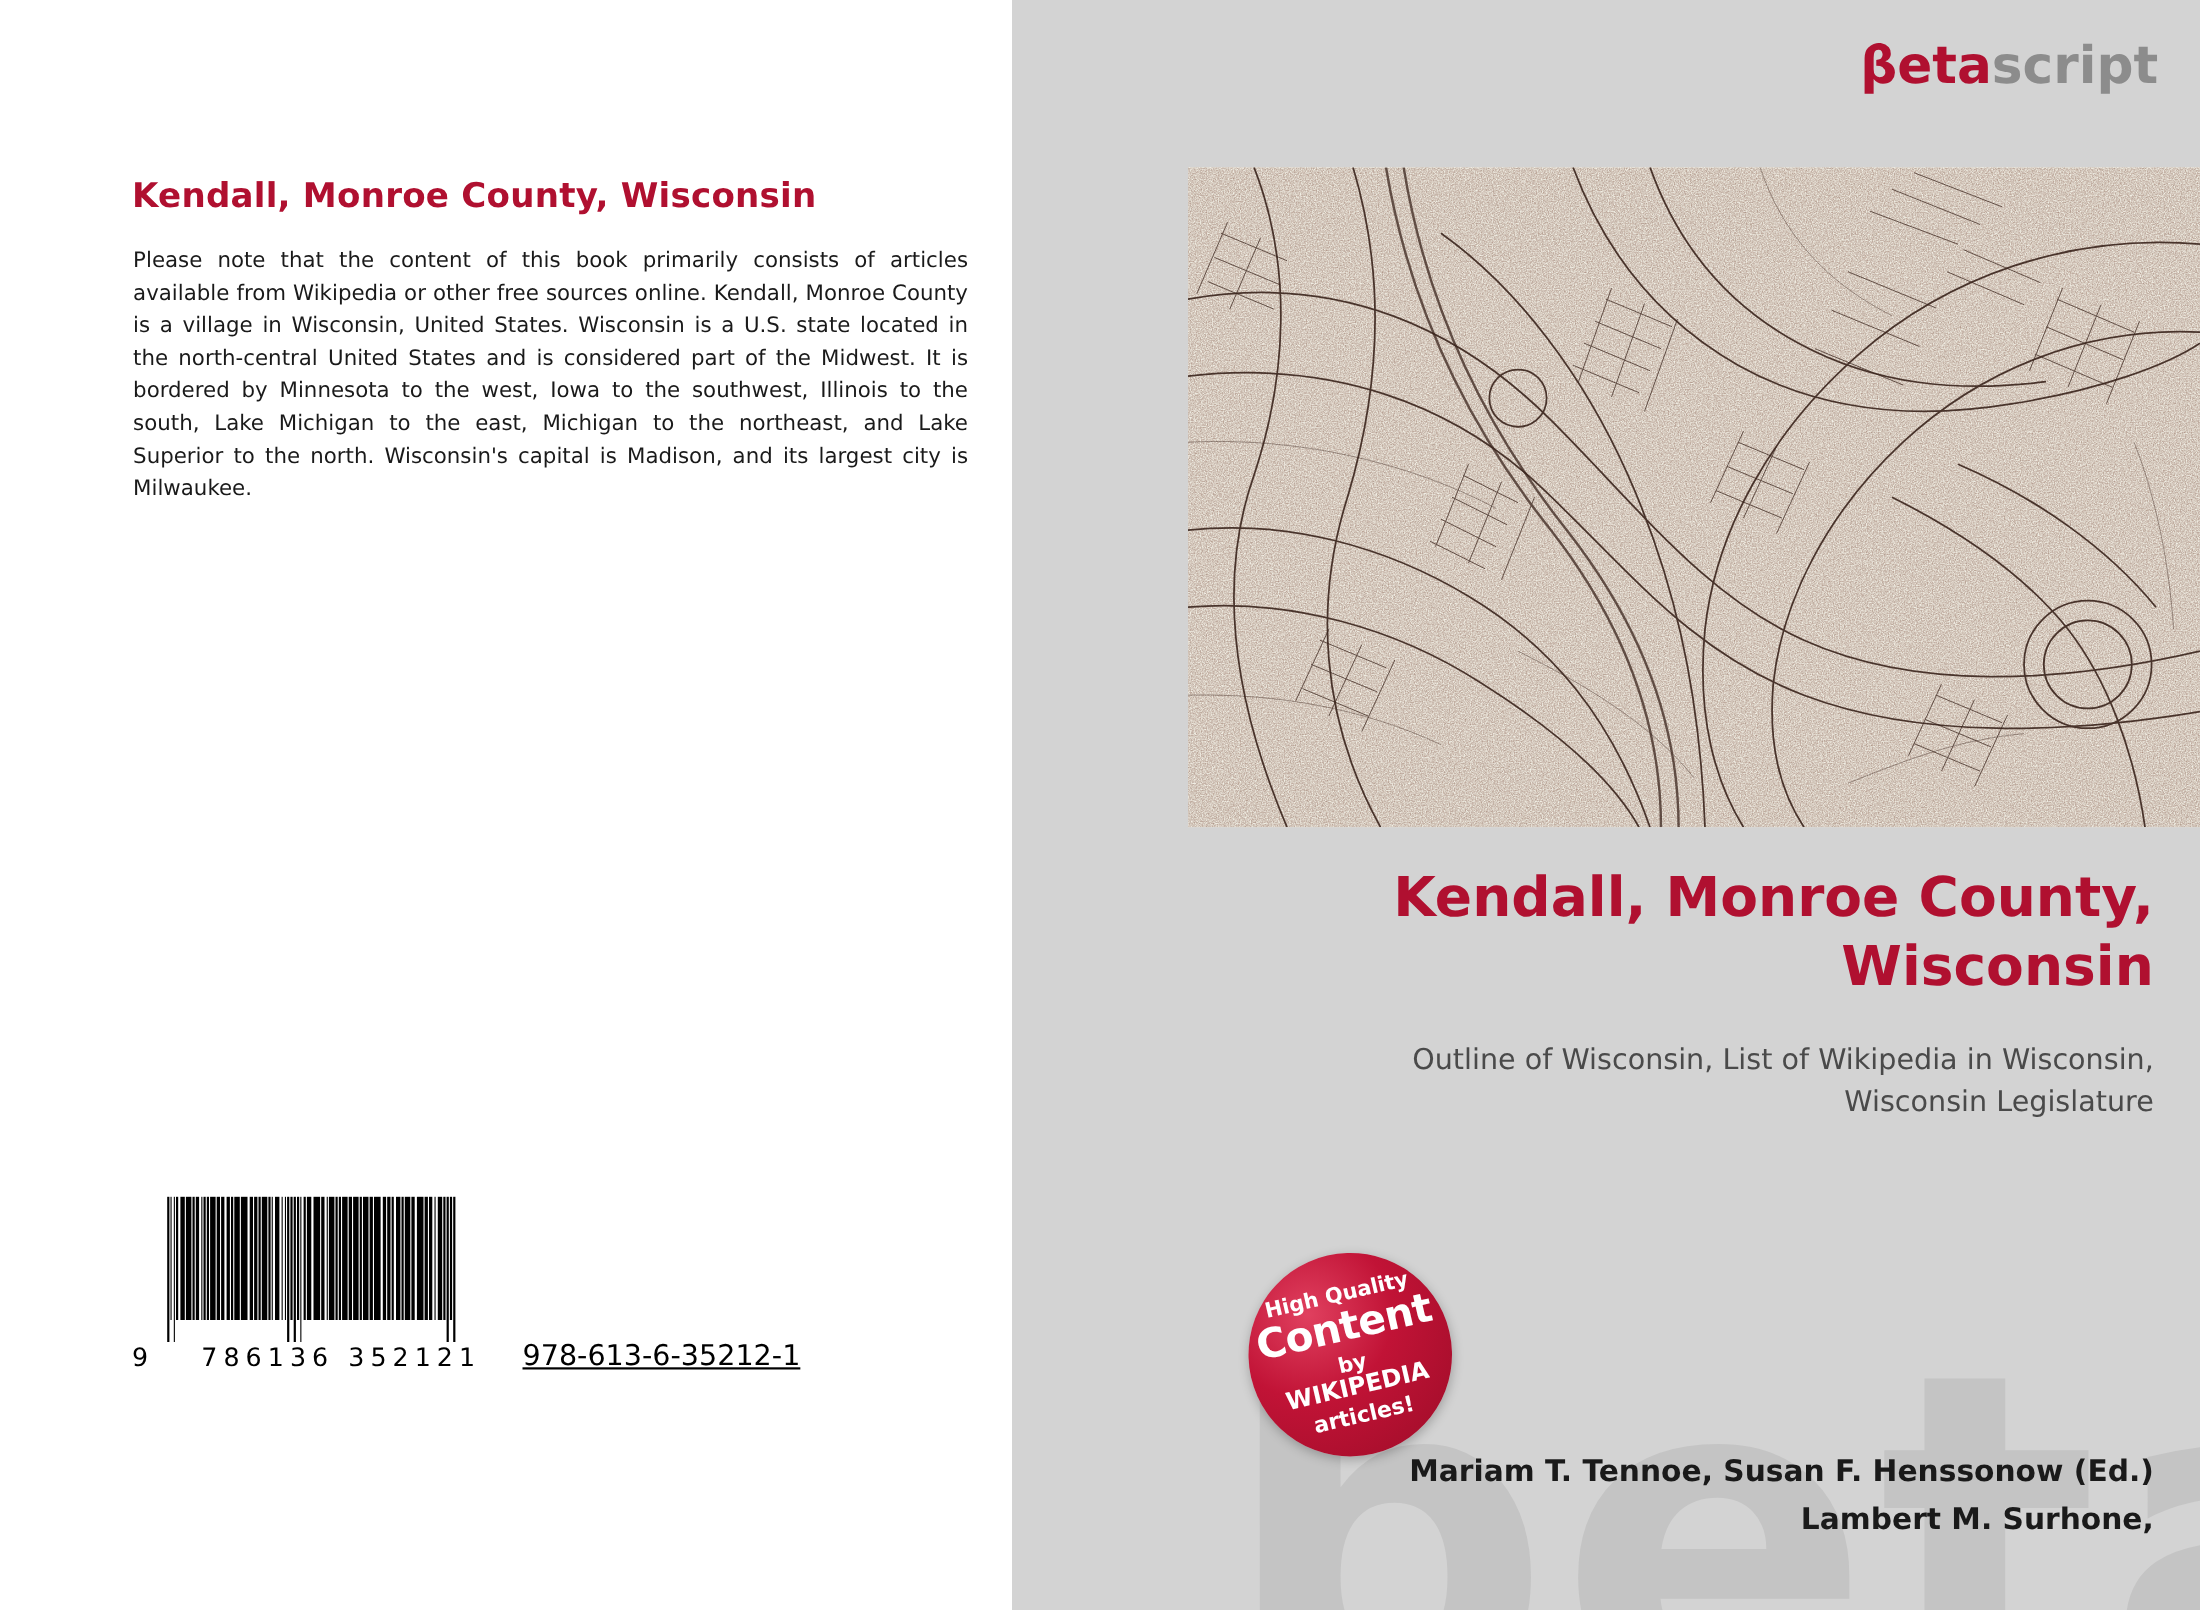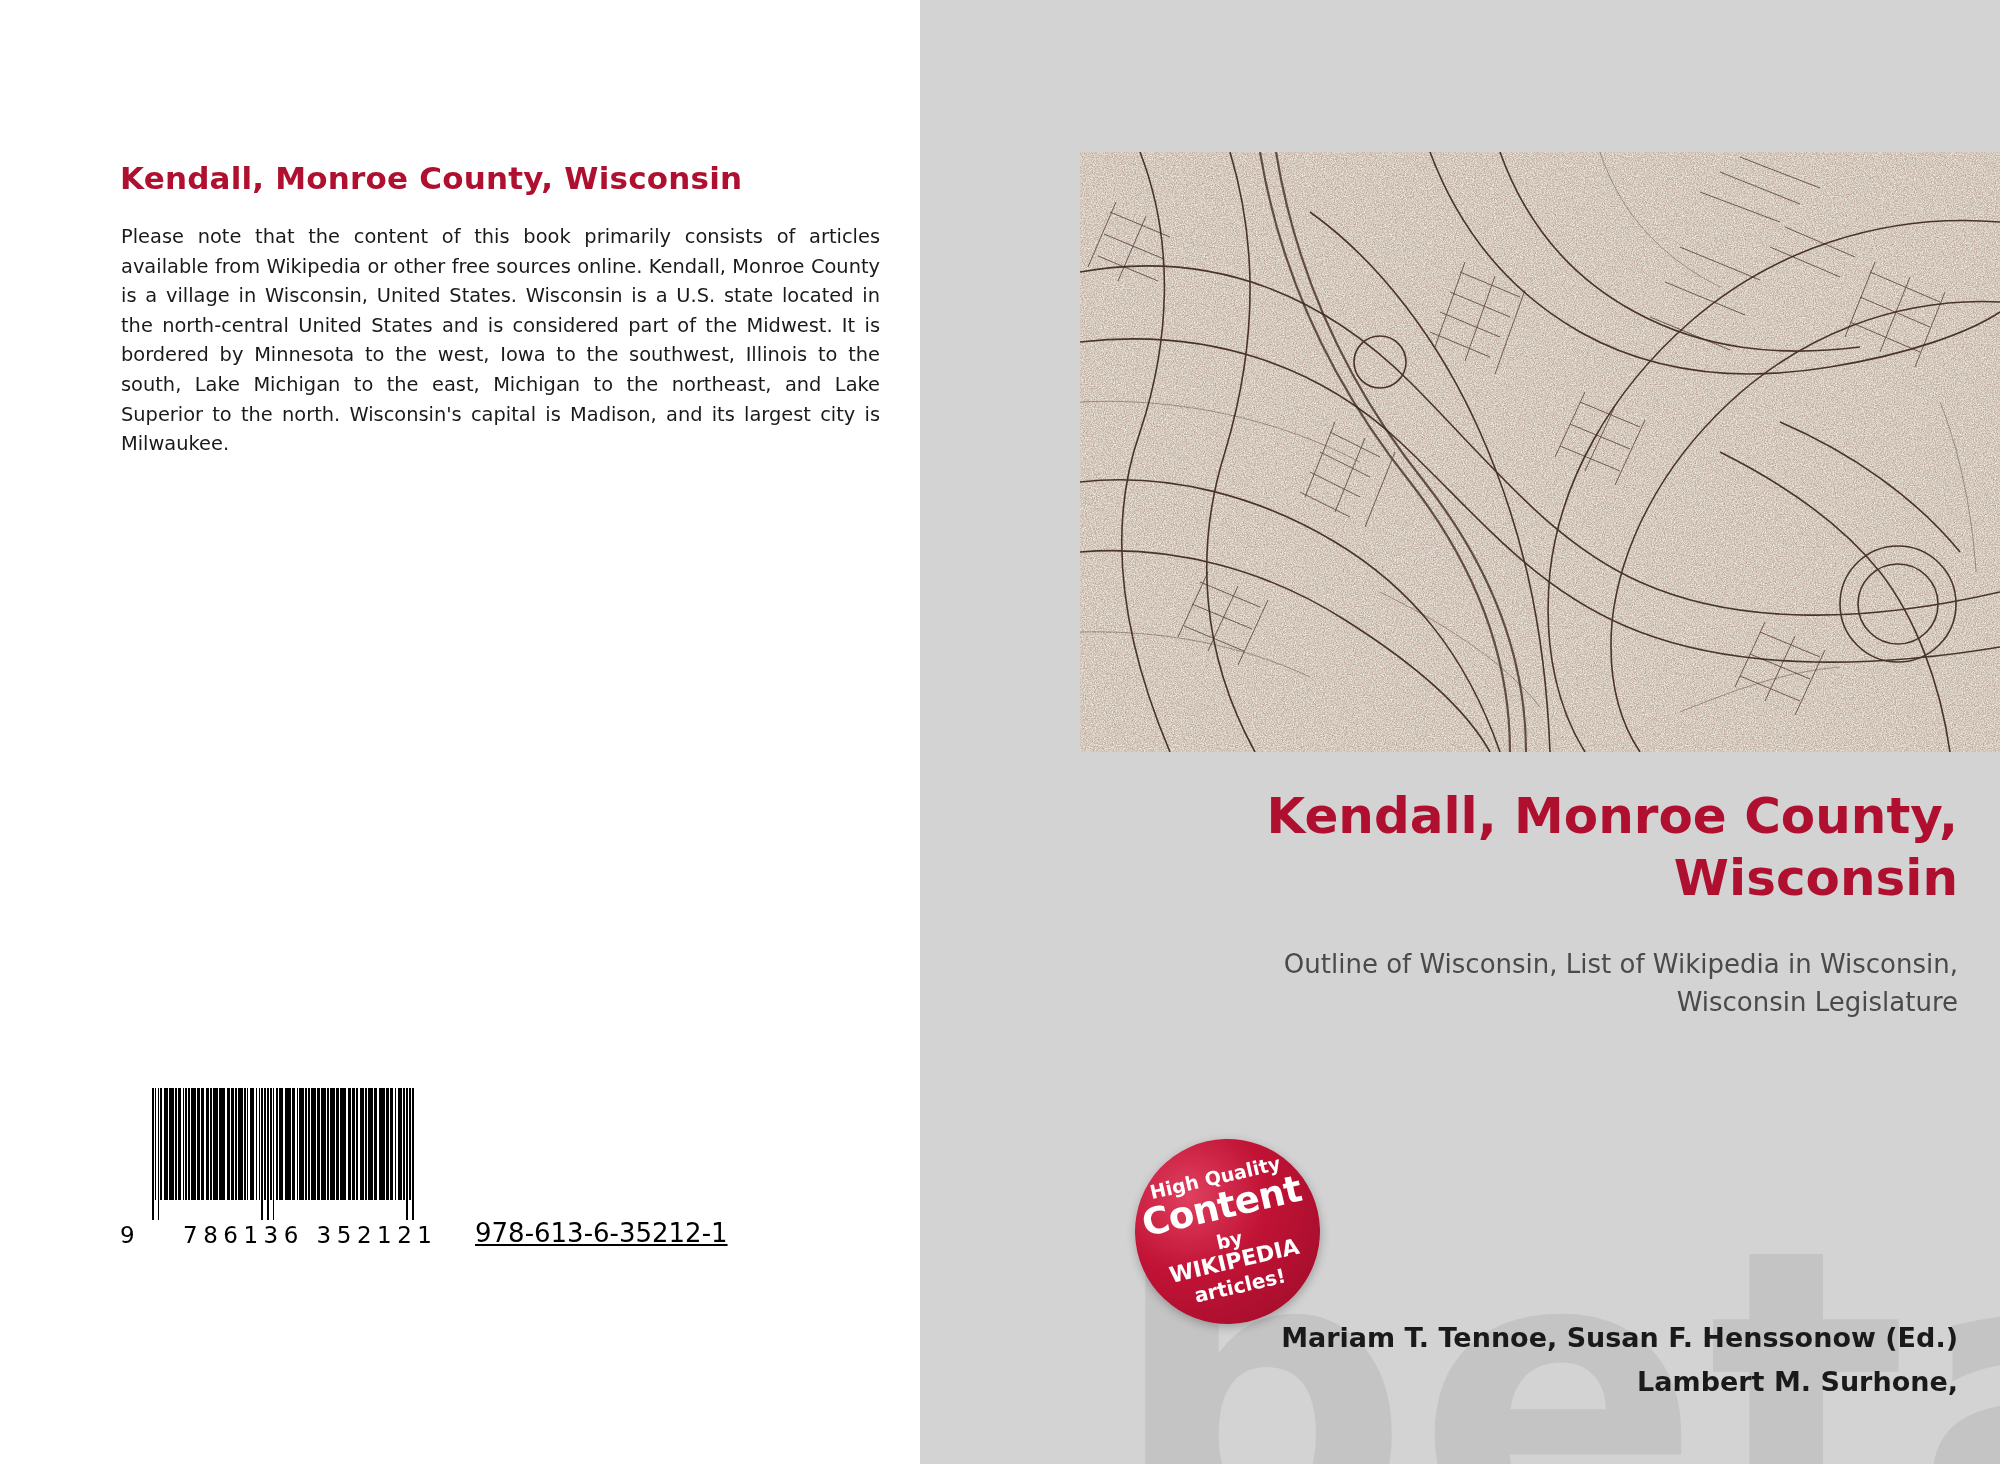--- a/index.html
+++ b/index.html
@@ -343,20 +343,23 @@
     </div>
   </div>
 
   <div class="spine"></div>
 
   <div class="front-cover">
 
     <div class="watermark">beta</div>
 
     <div class="publisher">
+      <div class="line1">
+        <span class="beta">βeta</span><span>script</span>
+      </div>
     </div>
 
     <div class="cover-image">
       <svg class="map-svg" viewBox="0 0 920 600" preserveAspectRatio="none">
         <defs>
           <filter id="grain">
             <feTurbulence type="fractalNoise" baseFrequency="0.9" numOctaves="3" seed="7"></feTurbulence>
             <feColorMatrix type="matrix" values="0 0 0 0 0.28  0 0 0 0 0.16  0 0 0 0 0.12  0 0 0 -1.15 0.85"></feColorMatrix>
           </filter>
           <filter id="grain2">

